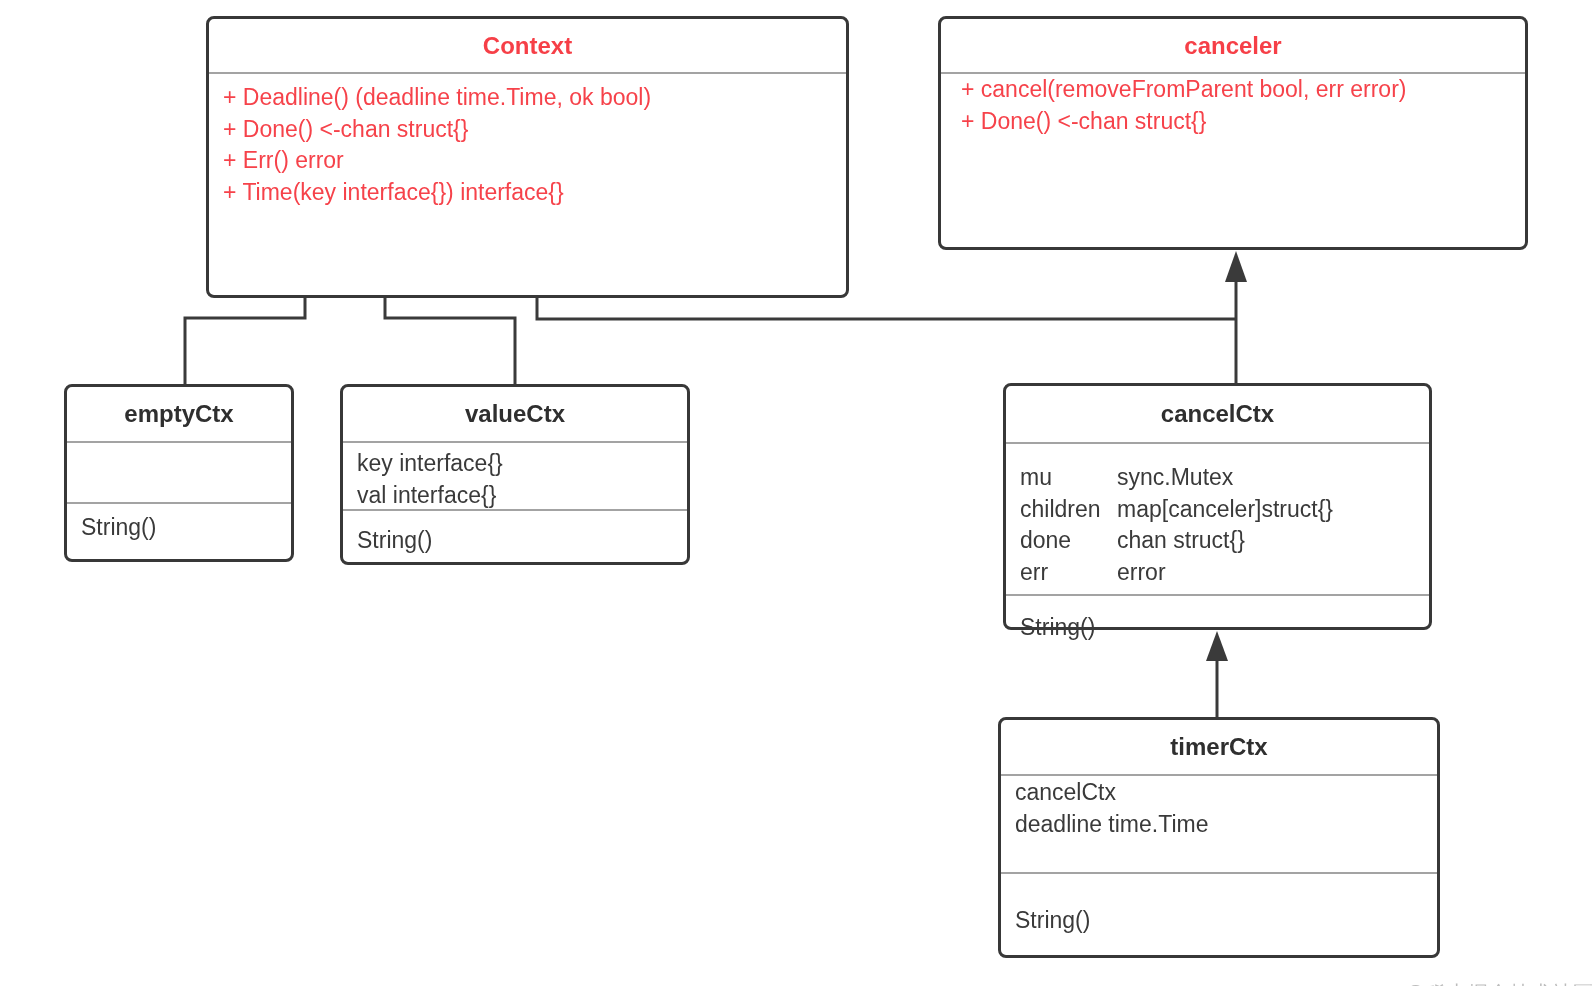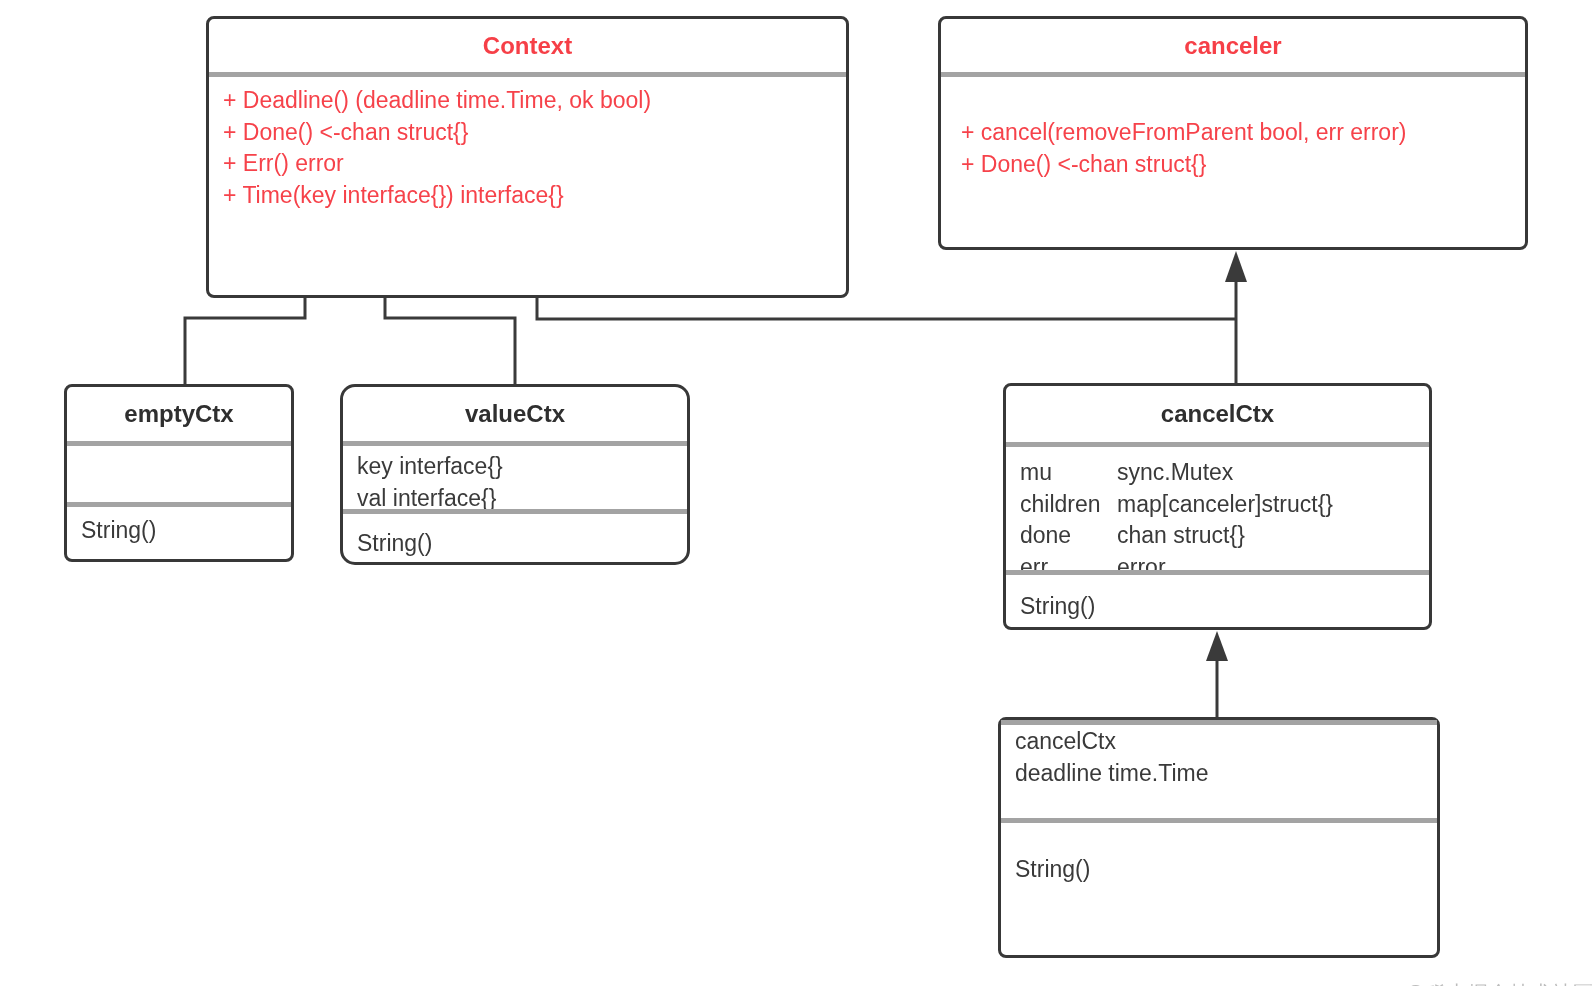--- a/index.html
+++ b/index.html
@@ -11,21 +11,21 @@
   .uml-box{
     position:absolute;z-index:1;background:#ffffff;
     border:3px solid #383838;border-radius:8px;box-sizing:border-box;
     color:#3a3a3a;
   }
   .uml-title{
     display:flex;align-items:center;justify-content:center;
     font-weight:bold;font-size:24px;color:#2f2f2f;
   }
   .uml-title.red{color:#f63f47;}
-  .sect{border-top:5px solid #a3a3a3;box-sizing:border-box;overflow:hidden;}
+  .sect{border-top:2px solid #a3a3a3;box-sizing:border-box;overflow:hidden;}
   .body-lines{font-size:23px;line-height:31.5px;}
   .red-text{color:#f6424a;}
   .pad14{padding-left:14px;padding-right:8px;}
   .pad20{padding-left:20px;padding-right:8px;}
   .field-grid{display:grid;grid-template-columns:97px 1fr;}
   .watermark{
     position:absolute;z-index:2;right:2px;top:956px;
     font-size:20px;color:#bcbcbc;letter-spacing:1px;margin-top:24px;
   }
 </style>
@@ -56,48 +56,48 @@
     <div class="sect body-lines red-text pad14" style="height:172px;padding-top:8px;">
       <div>+ Deadline() (deadline time.Time, ok bool)</div>
       <div>+ Done() &lt;-chan struct{}</div>
       <div>+ Err() error</div>
       <div>+ Time(key interface{}) interface{}</div>
     </div>
   </div>
 
   <div class="uml-box" style="left:938px;top:16px;width:590px;height:234px;">
     <div class="uml-title red" style="height:53px;">canceler</div>
-    <div class="sect body-lines red-text pad20" style="height:172px;padding-top:40px;">
+    <div class="sect body-lines red-text pad20" style="height:172px;">
       <div>+ cancel(removeFromParent bool, err error)</div>
       <div>+ Done() &lt;-chan struct{}</div>
     </div>
   </div>
 
   <div class="uml-box" style="left:64px;top:384px;width:230px;height:178px;">
     <div class="uml-title" style="height:54px;">emptyCtx</div>
     <div class="sect" style="height:61px;"></div>
     <div class="sect body-lines pad14" style="height:57px;padding-top:8px;">
       <div>String()</div>
     </div>
   </div>
 
-  <div class="uml-box" style="left:340px;top:384px;width:350px;height:181px;border-radius:15px;">
+  <div class="uml-box" style="left:340px;top:384px;width:350px;height:181px;">
     <div class="uml-title" style="height:54px;">valueCtx</div>
     <div class="sect body-lines pad14" style="height:68px;padding-top:5px;">
       <div>key interface{}</div>
       <div>val interface{}</div>
     </div>
     <div class="sect body-lines pad14" style="height:53px;padding-top:14px;">
       <div>String()</div>
     </div>
   </div>
 
   <div class="uml-box" style="left:1003px;top:383px;width:429px;height:247px;">
     <div class="uml-title" style="height:56px;">cancelCtx</div>
-    <div class="sect body-lines pad14" style="height:128px;padding-top:10px;">
+    <div class="sect body-lines pad14" style="height:152px;padding-top:18px;">
       <div class="field-grid">
         <span>mu</span>
         <span>sync.Mutex</span>
       </div>
       <div class="field-grid">
         <span>children</span>
         <span>map[canceler]struct{}</span>
       </div>
       <div class="field-grid">
         <span>done</span>
@@ -107,20 +107,21 @@
         <span>err</span>
         <span>error</span>
       </div>
     </div>
     <div class="sect body-lines pad14" style="height:54px;padding-top:16px;">
       <div>String()</div>
     </div>
   </div>
 
   <div class="uml-box" style="left:998px;top:717px;width:442px;height:241px;">
+    <div class="uml-title" style="height:54px;">timerCtx</div>
     <div class="sect body-lines pad14" style="height:98px;padding-top:1px;">
       <div>cancelCtx</div>
       <div>deadline time.Time</div>
     </div>
     <div class="sect body-lines pad14" style="height:80px;padding-top:31px;">
       <div>String()</div>
     </div>
   </div>
 
   <div class="watermark">@稀土掘金技术社区</div>

